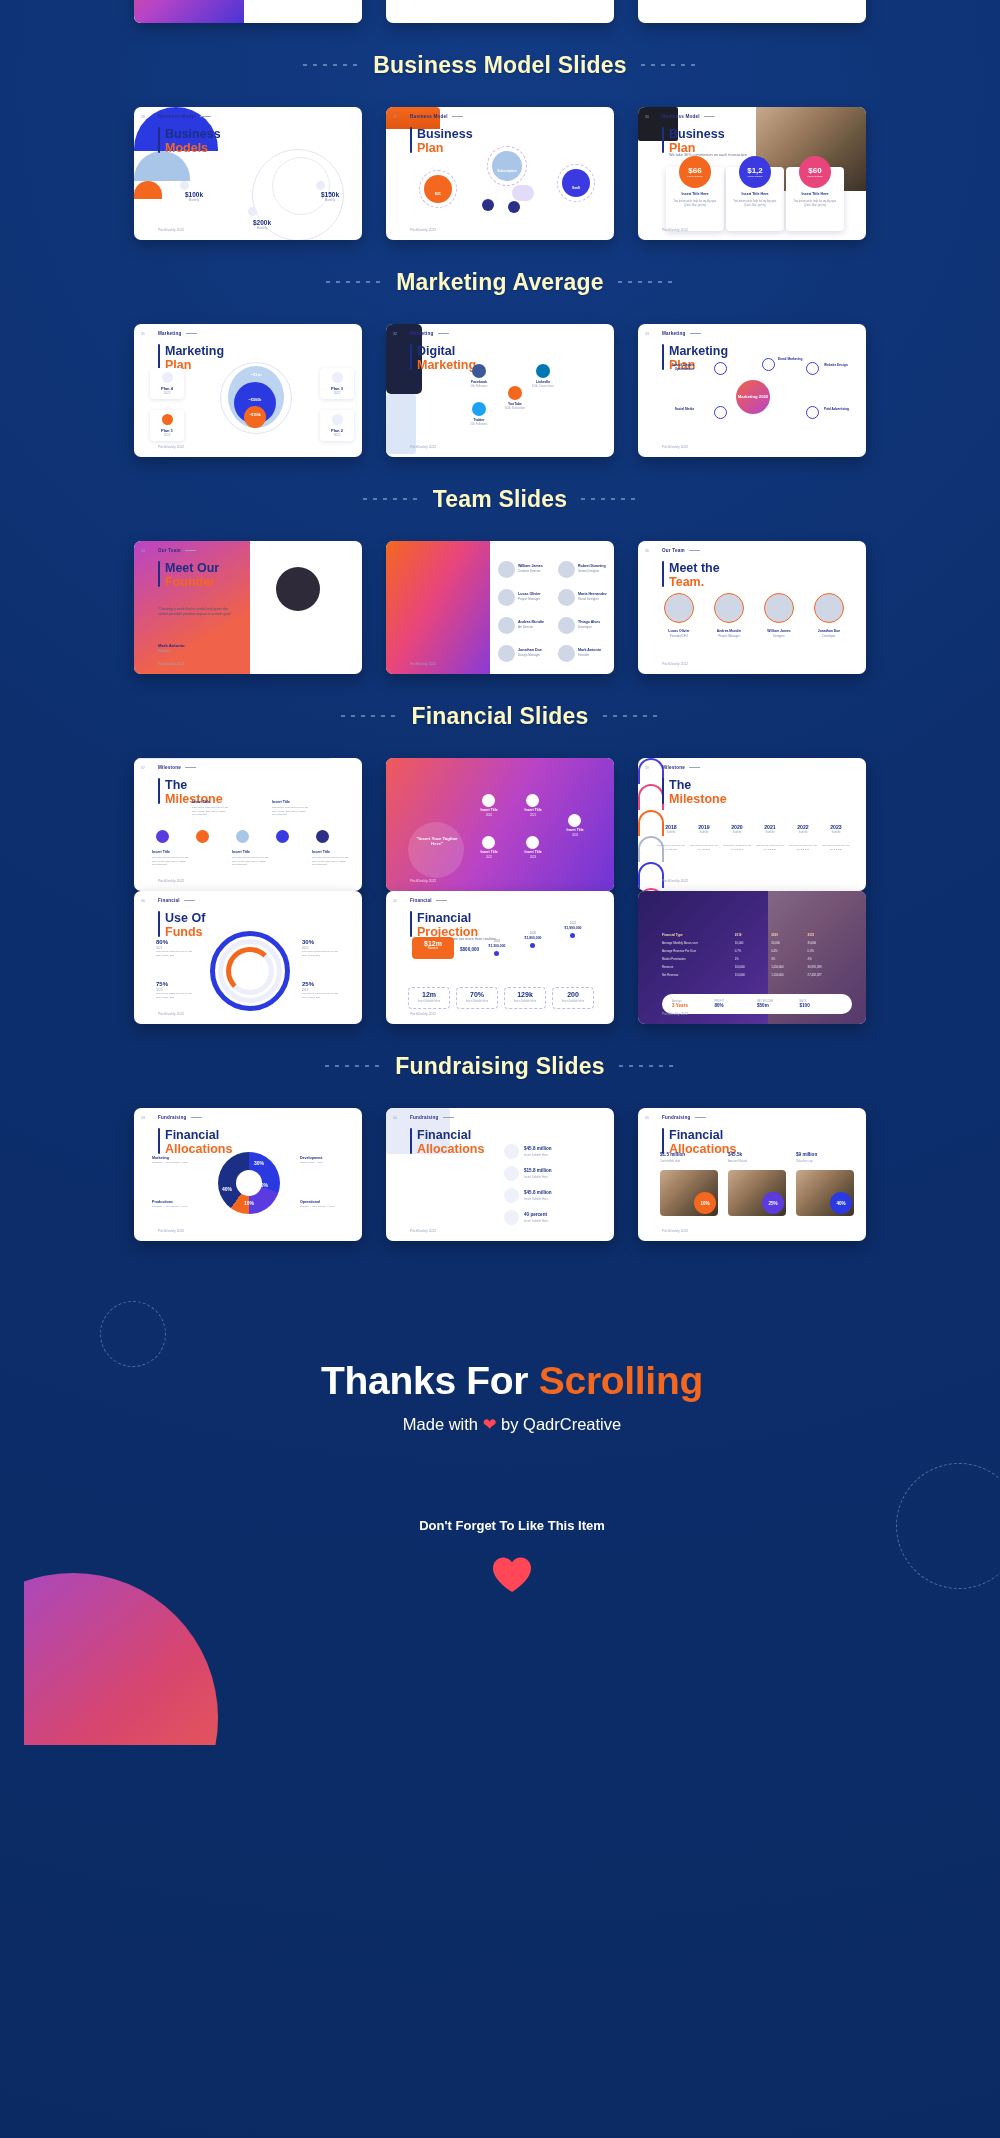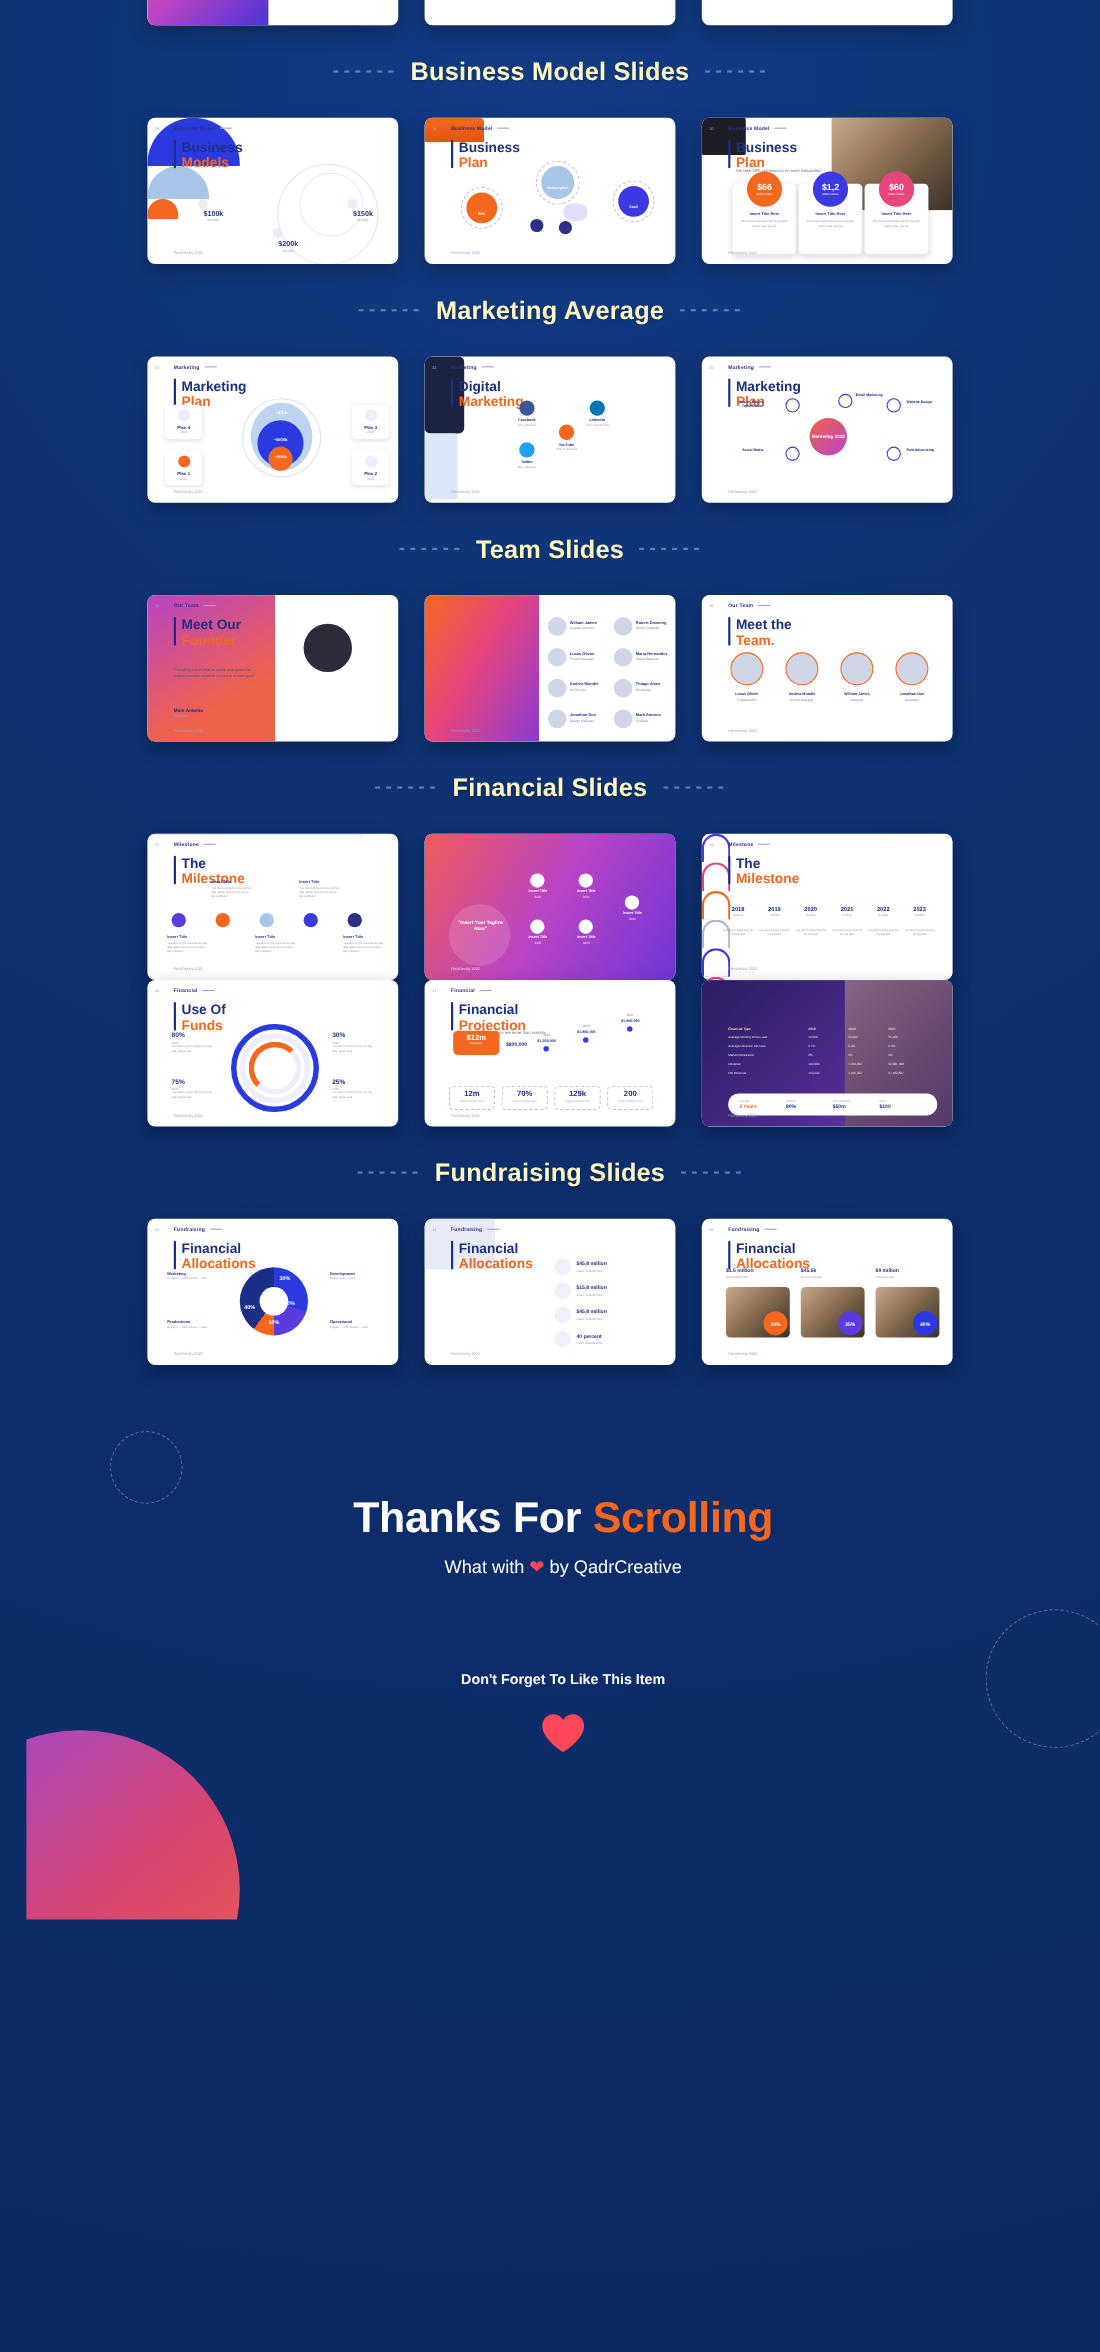--- a/index.html
+++ b/index.html
@@ -673,21 +673,21 @@
   <div class="thanks-wrap">
     <div class="ring" style="left:76px;top:16px;width:66px;height:66px;"></div>
     <div class="ring" style="left:872px;top:178px;width:126px;height:126px;"></div>
     <div class="blob" style="left:-96px;top:288px;width:290px;height:290px;"></div>
 
     <div class="thanks">
       <h1>
         <span>Thanks For </span><span class="o">Scrolling</span>
       </h1>
       <div class="made">
-        <span>What with </span><span class="heart">❤</span><span> by QadrCreative</span>
+        <span>Made with </span><span class="heart">❤</span><span> by QadrCreative</span>
       </div>
       <div class="like">Don't Forget To Like This Item</div>
       <div class="bigheart">
         <svg viewBox="0 0 42 38" aria-hidden="true">
           <path d="M21 37C21 37 2 25.5 2 13.2 2 6.9 6.8 2.5 12.2 2.5c3.6 0 6.9 1.9 8.8 4.9 1.9-3 5.2-4.9 8.8-4.9C35.2 2.5 40 6.9 40 13.2 40 25.5 21 37 21 37z" fill="#ff4757"></path>
         </svg>
       </div>
     </div>
   </div>
 </div>

